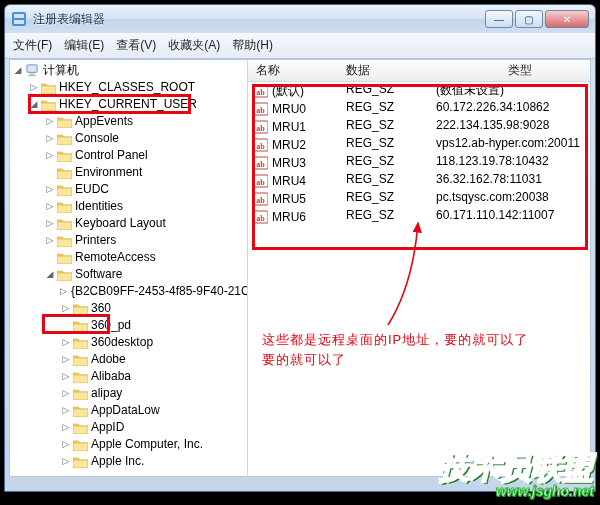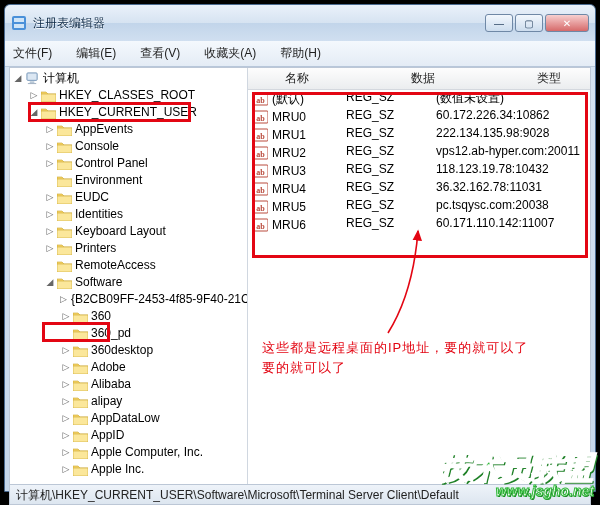--- a/index.html
+++ b/index.html
@@ -15,39 +15,39 @@
   .window {
     position: absolute;
     left: 4px; top: 4px; width: 592px; height: 488px;
     background: linear-gradient(to bottom, #d7e4f2, #c5d6ea);
     border: 1px solid #4a6a90;
     border-radius: 6px 6px 0 0;
     box-shadow: 0 0 4px rgba(0,0,0,0.5);
   }
   .titlebar {
     display: flex; align-items: center;
-    height: 36px;
+    height: 28px;
     padding: 0 6px;
     background: linear-gradient(to bottom, #eaf1fa 0%, #d6e3f1 50%, #c2d5ea 51%, #d0dff0 100%);
     border-radius: 6px 6px 0 0;
   }
   .titlebar .icon { width: 16px; height: 16px; margin-right: 6px; }
   .titlebar .title { flex: 1; color: #0e2a47; font-size: 12px; text-shadow: 0 1px 0 #fff; }
   .win-buttons { display: flex; gap: 2px; }
   .win-btn {
     width: 28px; height: 18px;
     border: 1px solid #6f88a6;
     border-radius: 3px;
     background: linear-gradient(to bottom, #f2f7fd, #cdddee);
     display: flex; align-items: center; justify-content: center;
     font-size: 10px; color: #2c4663; cursor: default;
   }
   .win-btn.close { background: linear-gradient(to bottom, #f7cfcf, #d66a6a); color: #fff; width: 44px; }
   .menubar {
-    display: flex; gap: 24px; padding: 4px 8px;
+    display: flex; gap: 12px; padding: 4px 8px;
     background: linear-gradient(to bottom, #f4f8fd, #e4ecf5);
     border-bottom: 1px solid #b8c7da;
     font-size: 12px; color: #1e1e1e;
   }
   .menubar span { cursor: default; }
   .client {
     display: flex;
     height: 418px;
     background: #fff;
     border: 1px solid #bcc7d6;
@@ -79,21 +79,21 @@
   .tree-label { color: #000; }
   .red-box { position: absolute; border: 3px solid #e30613; pointer-events: none; }
   #box-hkcu { left: 18px; top: 34px; width: 163px; height: 20px; }
   #box-software { left: 32px; top: 254px; width: 68px; height: 20px; }
   
   .list-pane { flex: 1; position: relative; background: #fff; overflow: hidden; }
   .list-header {
     display: flex; height: 22px; align-items: center;
     background: linear-gradient(to bottom, #fdfdfd, #ebedef);
     border-bottom: 1px solid #d4d8de;
-    font-size: 12px; color: #222; text-align: center;
+    font-size: 12px; color: #222;
   }
   .col { padding-left: 8px; }
   .col.name { width: 90px; }
   .col.type { width: 90px; }
   .col.data { flex: 1; }
   .list-body { }
   .list-row {
     display: flex; height: 18px; 
     font-size: 12px;
   }
@@ -462,19 +462,18 @@
         <path d="M10,110 Q35,70 40,8" stroke="#e30613" stroke-width="1.6" fill="none" marker-end="url(#arrhead)"></path>
       </svg>
 
       <div class="annotation">
         <div>这些都是远程桌面的IP地址，要的就可以了</div>
         <div>要的就可以了</div>
       </div>
     </div>
   </div>
 
-  <div class="statusbar">计算机\HKEY_CURRENT_USER\Software\Microsoft\Terminal Server Client\Default</div>
 </div>
 
 <div class="watermark">
   <div class="wm-main">技术员联盟</div>
   <div class="wm-sub">www.jsgho.net</div>
 </div>
 
 </body></html>

